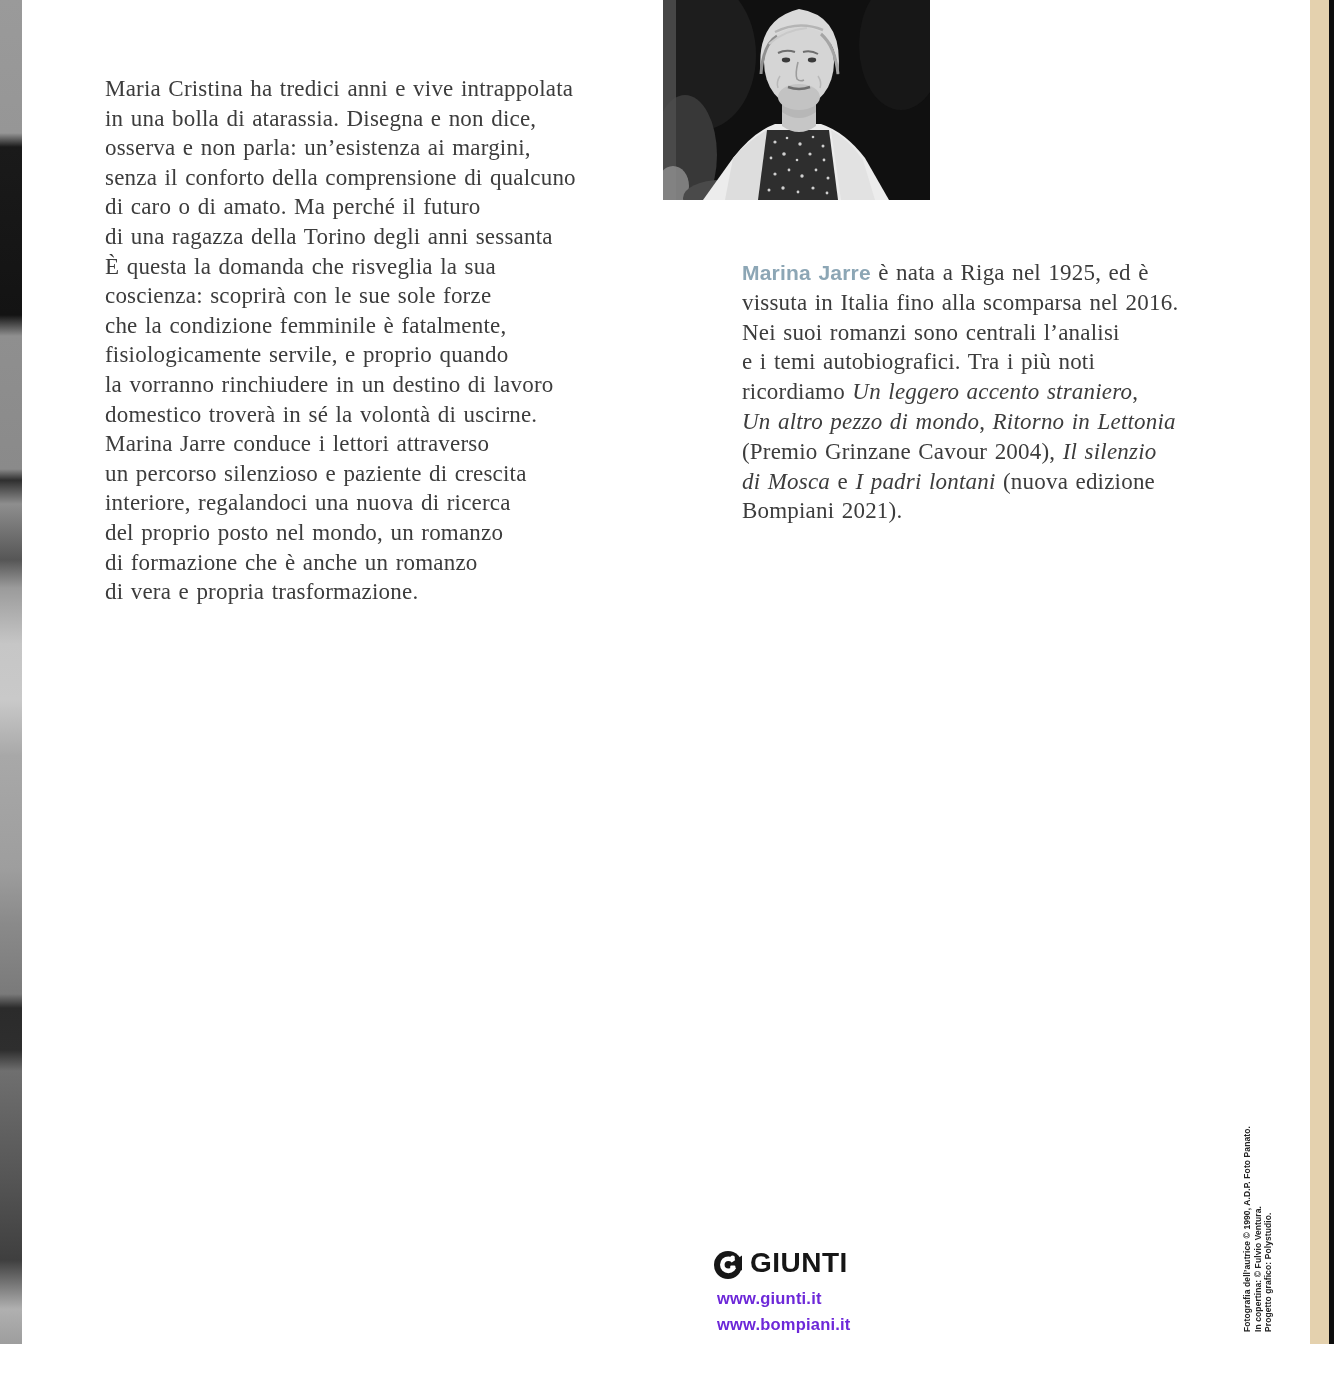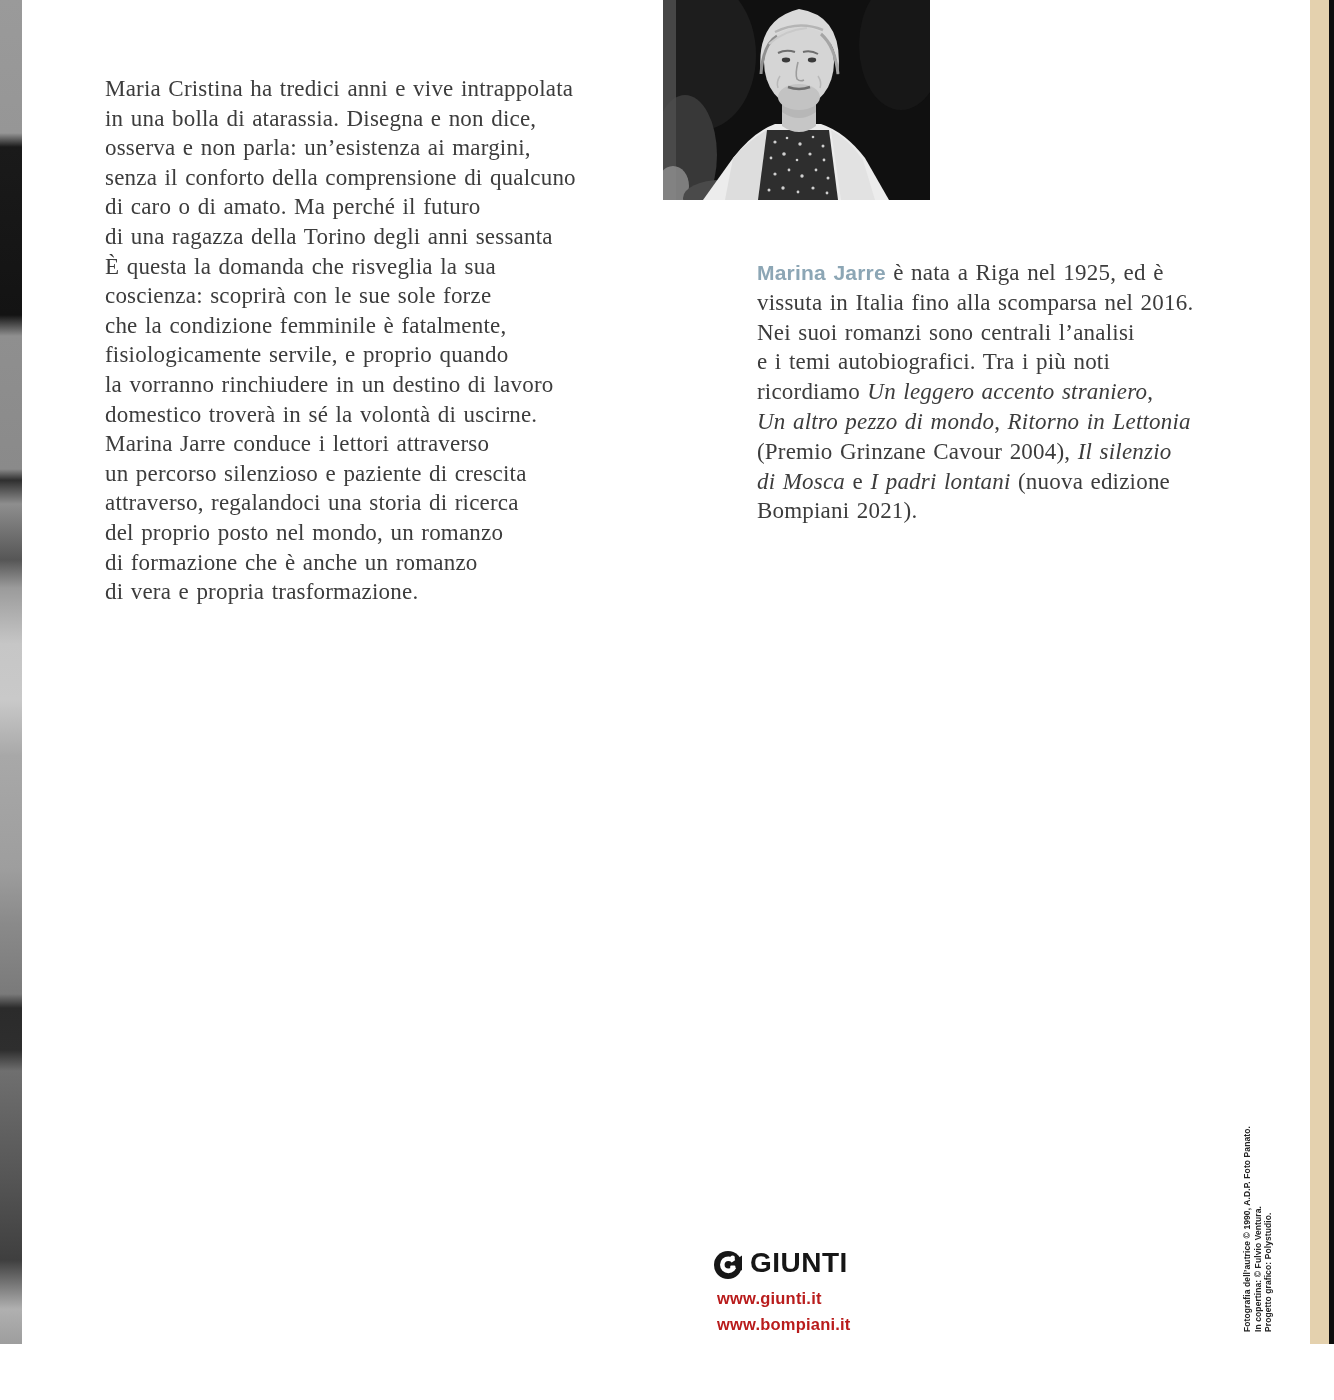--- a/index.html
+++ b/index.html
@@ -42,21 +42,21 @@
   
   .publisher-logo{position:absolute;left:714px;top:1247px;display:flex;align-items:flex-end;gap:8px;}
   .publisher-logo .mark{width:28px;height:28px;}
   .publisher-logo .wordmark{
     font-family:"Liberation Sans", sans-serif;font-weight:700;
     font-size:28px;letter-spacing:0.5px;color:#161616;
   }
   .publisher-urls{
     position:absolute;left:717px;top:1286px;
     font-family:"Liberation Sans", sans-serif;font-weight:700;
-    font-size:16.5px;line-height:25.5px;color:#b91c1c;letter-spacing:0.2px;
+    font-size:16.5px;line-height:25.5px;color:#6d28d9;letter-spacing:0.2px;
   }
   
   .credits{
     position:absolute;left:1242px;top:1332px;
     transform:rotate(-90deg);transform-origin:0 0;
     font-family:"Liberation Sans", sans-serif;font-weight:700;
     font-size:8.5px;line-height:10.5px;color:#222222;
     width:260px;letter-spacing:0.1px;
   }
 </style>
@@ -136,27 +136,27 @@
       <div class="tline">di caro o di amato. Ma perché il futuro</div>
       <div class="tline">di una ragazza della Torino degli anni sessanta</div>
       <div class="tline">È questa la domanda che risveglia la sua</div>
       <div class="tline">coscienza: scoprirà con le sue sole forze</div>
       <div class="tline">che la condizione femminile è fatalmente,</div>
       <div class="tline">fisiologicamente servile, e proprio quando</div>
       <div class="tline">la vorranno rinchiudere in un destino di lavoro</div>
       <div class="tline">domestico troverà in sé la volontà di uscirne.</div>
       <div class="tline">Marina Jarre conduce i lettori attraverso</div>
       <div class="tline">un percorso silenzioso e paziente di crescita</div>
-      <div class="tline">attraverso, regalandoci una storia di ricerca</div>
+      <div class="tline">interiore, regalandoci una nuova di ricerca</div>
       <div class="tline">del proprio posto nel mondo, un romanzo</div>
       <div class="tline">di formazione che è anche un romanzo</div>
       <div class="tline">di vera e propria trasformazione.</div>
     </div>
 
-  <div class="textblock bio" style="color: rgb(60, 60, 60); margin-left: 15px;">
+  <div class="textblock bio" style="color: rgb(60, 60, 60);">
       <div class="tline"><span class="name" style="color: rgb(140, 166, 181);">Marina Jarre</span><span> è nata a Riga nel 1925, ed è</span></div>
       <div class="tline"><span>vissuta in Italia fino alla scomparsa nel 2016.</span></div>
       <div class="tline"><span>Nei suoi romanzi sono centrali l’analisi</span></div>
       <div class="tline"><span>e i temi autobiografici. Tra i più noti</span></div>
       <div class="tline"><span>ricordiamo </span><span class="it">Un leggero accento straniero</span><span>,</span></div>
       <div class="tline"><span class="it">Un altro pezzo di mondo</span><span>, </span><span class="it">Ritorno in Lettonia</span></div>
       <div class="tline"><span>(Premio Grinzane Cavour 2004), </span><span class="it">Il silenzio</span></div>
       <div class="tline"><span class="it">di Mosca</span><span> e </span><span class="it">I padri lontani</span><span> (nuova edizione</span></div>
       <div class="tline"><span>Bompiani 2021).</span></div>
     </div>

